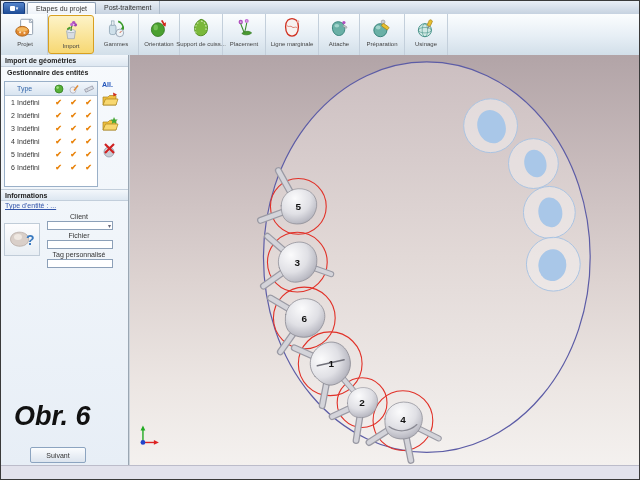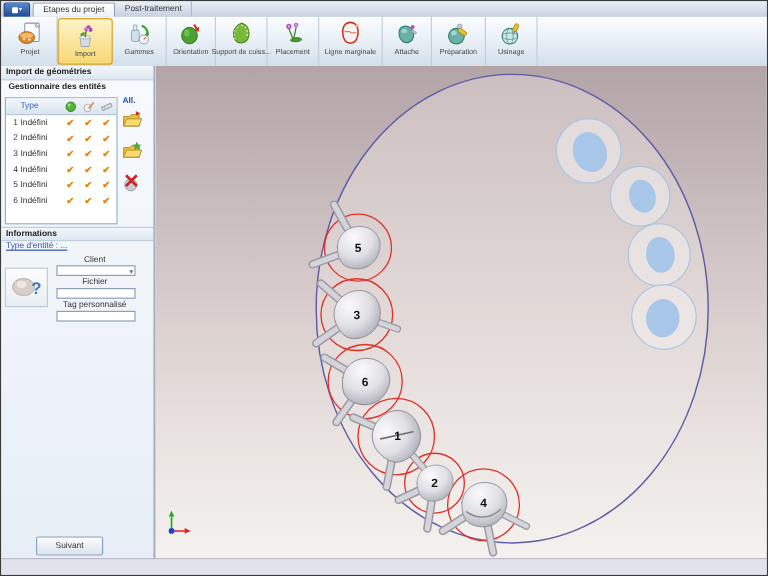--- a/index.html
+++ b/index.html
@@ -294,20 +294,21 @@
 
     <div class="form-label" style="top:158px">Client</div>
     <div class="form-input" id="client-select" style="top:166px">
       <span class="caret">▾</span>
     </div>
     <div class="form-label" style="top:177px">Fichier</div>
     <div class="form-input" style="top:185px"></div>
     <div class="form-label" style="top:196px">Tag personnalisé</div>
     <div class="form-input" style="top:204px"></div>
 
+    <div id="figure-caption">Obr. 6</div>
     <div id="next-btn">Suivant</div>
   </div>
 
   <div id="splitter"></div>
 
   <svg id="viewport" viewBox="129 54 511 413" preserveAspectRatio="none">
     <defs>
       <linearGradient id="vpbg" x1="0" y1="0" x2="0" y2="1">
         <stop offset="0" stop-color="#b2a4a7"></stop>
         <stop offset="0.28" stop-color="#c9bcbd"></stop>

